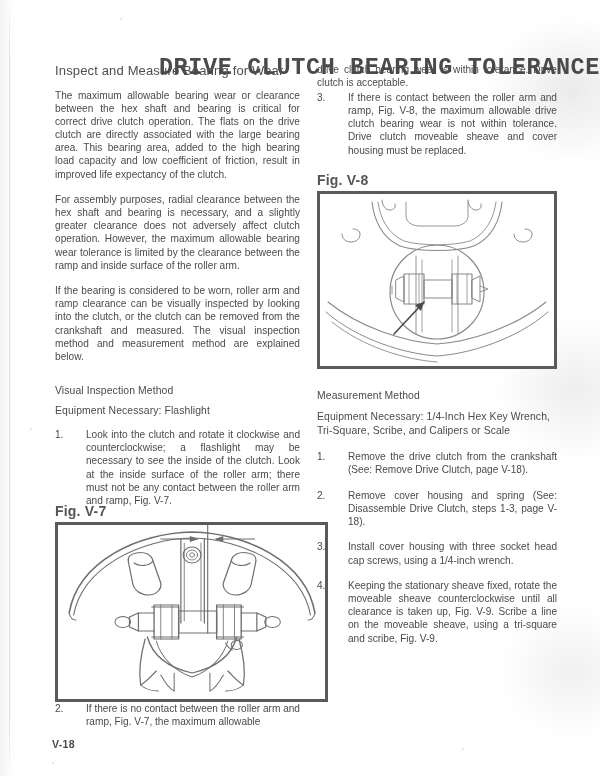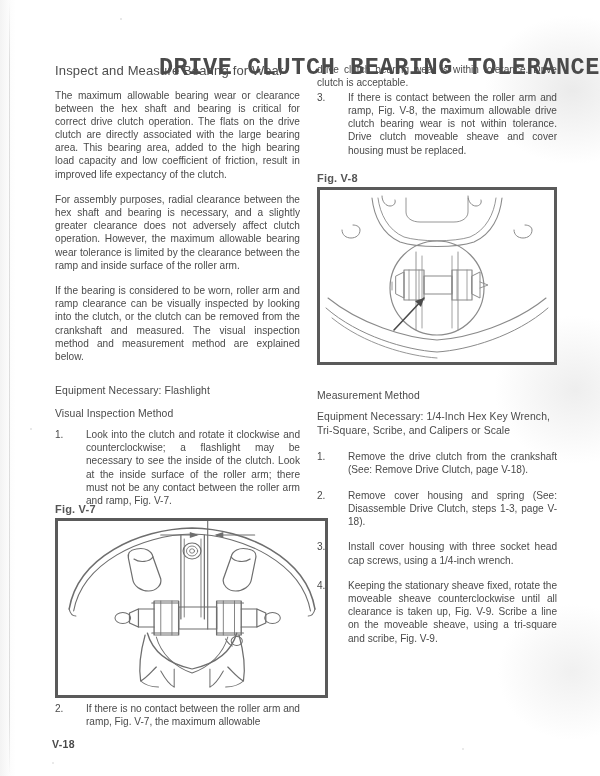--- a/index.html
+++ b/index.html
@@ -112,21 +112,21 @@
     position: absolute;
     left: 0;
     top: 0;
     width: 22px;
     text-align: left;
     color: #4a4a4a;
   }
 
   
   .fig-caption {
-    font-size: 11px;
+    font-size: 14px;
     font-weight: bold;
     color: #555;
     margin: 0 0 3px 0;
     letter-spacing: 0.2px;
   }
   .fig-box {
     box-sizing: border-box;
     border: 3px solid #5a5a5a;
     background: #ffffff;
     position: relative;
@@ -195,22 +195,22 @@
   <div class="col-left">
 
     <div class="subhead">Inspect and Measure Bearing for Wear</div>
 
     <p class="body">The maximum allowable bearing wear or clearance between the hex shaft and bearing is critical for correct drive clutch operation. The flats on the drive clutch are directly associated with the large bearing area. This bearing area, added to the high bearing load capacity and low coefficient of friction, result in improved life expectancy of the clutch.</p>
     <p class="body">For assembly purposes, radial clearance between the hex shaft and bearing is necessary, and a slightly greater clearance does not adversely affect clutch operation. However, the maximum allowable bearing wear tolerance is limited by the clearance between the ramp and inside surface of the roller arm.</p>
     <p class="body">If the bearing is considered to be worn, roller arm and ramp clearance can be visually inspected by looking into the clutch, or the clutch can be removed from the crankshaft and measured. The visual inspection method and measurement method are explained below.</p>
 
     <div style="height:10px"></div>
 
+    <div class="sec-head">Visual Inspection Method</div>
     <div class="sec-head" style="margin-bottom:12px;">Equipment Necessary: Flashlight</div>
-    <div class="sec-head">Visual Inspection Method</div>
 
     <ul class="numlist">
       <li>
         <span class="num">1.</span>
         <span>Look into the clutch and rotate it clockwise and counterclockwise; a flashlight may be necessary to see the inside of the clutch. Look at the inside surface of the roller arm; there must not be any contact between the roller arm and ramp, Fig. V-7.</span>
       </li>
     </ul>
   </div>
 
   <div class="fig-v7">

